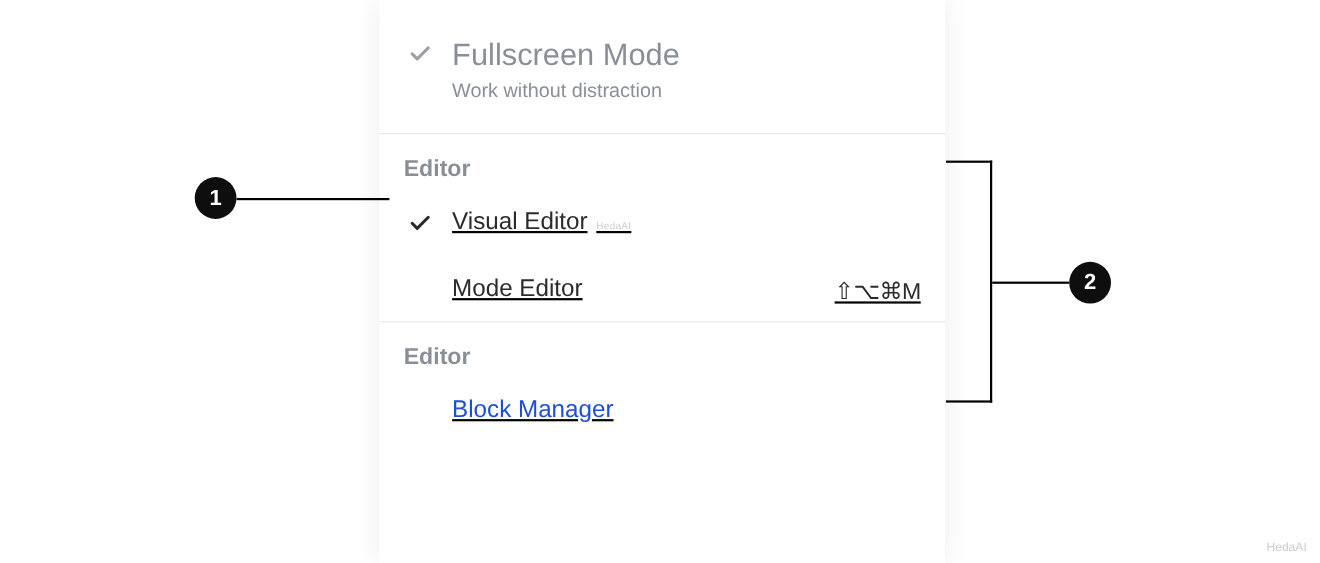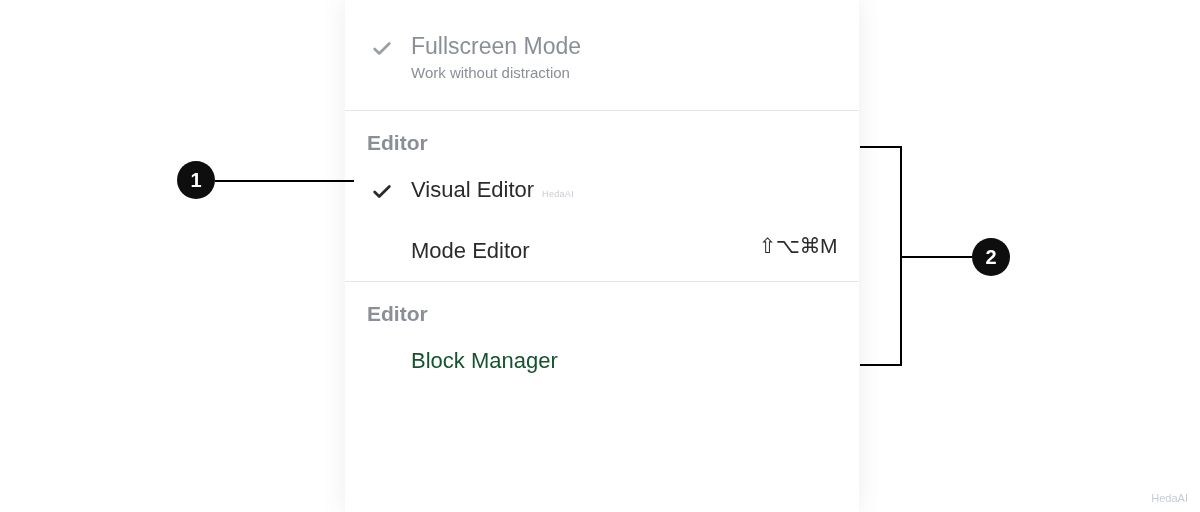--- a/index.html
+++ b/index.html
@@ -22,22 +22,23 @@
       height: 512px;
       background: #fff;
       box-shadow: 0 0 25px rgba(0,0,0,0.08);
     }
     .item {
       position: relative;
       padding: 14px 22px 14px 66px;
     }
     .item-row {
       display: flex;
-      align-items: flex-start;
+      align-items: flex-end;
       justify-content: space-between;
+      text-decoration: underline;
     }
     .item-title {
       font-size: 22px;
       color: #2b2b2b;
       line-height: 1.5;
     }
     .check-icon {
       position: absolute;
       left: 26px;
       top: 22px;
@@ -60,26 +61,26 @@
       font-size: 21px;
       color: #8a8f97;
       padding: 20px 22px 4px 22px;
       font-weight: bold;
     }
     .fullscreen-block {
       padding: 30px 22px 26px 66px;
       position: relative;
     }
     .fullscreen-title {
-      font-size: 23px;
+      font-size: 28px;
       color: #8a8f97;
       line-height: 1.4;
     }
     .fullscreen-sub {
-      font-size: 15px;
+      font-size: 18px;
       color: #8a8f97;
       line-height: 1.45;
     }
     .fullscreen-block .check-icon {
       top: 38px;
     }
     .shortcut {
       font-size: 21px;
       color: #2b2b2b;
       font-weight: 500;
@@ -143,21 +144,21 @@
     }
     .bracket-line-2 {
       position: absolute;
       left: 902px;
       top: 256px;
       width: 70px;
       height: 2px;
       background: #000;
     }
     .fade-item .item-title {
-      color: #14532d;
+      color: #1d4ed8;
     }
     .small-watermark {
       font-size: 9px;
       color: #c8ccd1;
       letter-spacing: 0.3px;
       margin-left: 8px;
     }
     .bottom-watermark {
       position: absolute;
       right: 12px;

